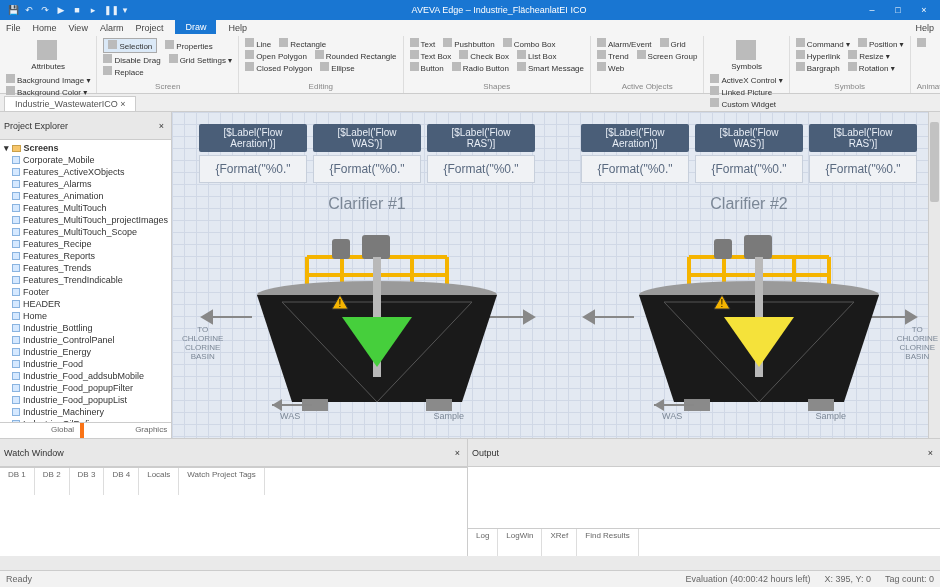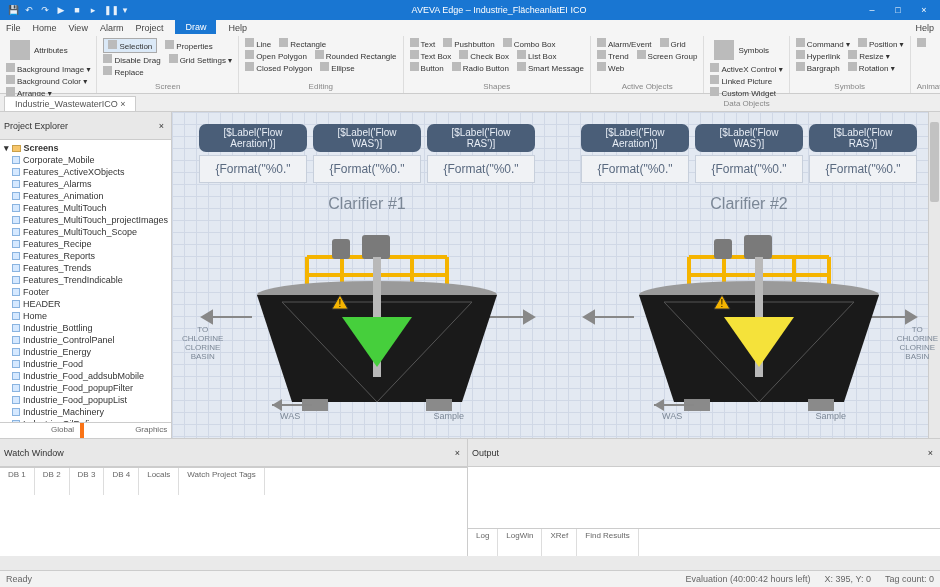--- a/index.html
+++ b/index.html
@@ -15,21 +15,21 @@
 .menubar { height:16px; background:#f5f5f5; display:flex; align-items:center; padding:0 6px; font-size:9px; gap:12px; color:#444;text-align:right; }
 .menubar .tab-hl { background:#1976d2; color:#fff; padding:2px 10px; position:relative; top:-1px; }
 .menubar .spacer { flex:1; }
 
 .ribbon { height:58px; background:#f5f5f5; border-bottom:1px solid #ccc; display:flex; font-size:8px; color:#333; }
 .ribbon .grp { border-right:1px solid #ddd; padding:2px 6px; display:flex; flex-direction:column; justify-content:space-between; }
 .ribbon .grp .rows { display:flex; flex-direction:column; gap:1px; }
 .ribbon .grp .row { display:flex; gap:8px; align-items:center; white-space:nowrap; }
 .ribbon .grp .lbl { text-align:center; color:#888; font-size:8px; margin-top:1px; }
 .ribbon .ic { width:9px; height:9px; display:inline-block; background:#bbb; margin-right:2px; }
-.ribbon .big { display:flex; flex-direction:row; align-items:center; gap:2px; padding:2px 4px; }
+.ribbon .big { display:flex; flex-direction:column; align-items:center; gap:2px; padding:2px 4px; }
 .ribbon .big .ic { width:20px; height:20px; }
 .ribbon .sel { border:1px solid #aaa; background:#dbe9f7; padding:1px 4px; }
 
 .doc-tab-row { height:18px; background:#eee; border-bottom:1px solid #ccc; display:flex; align-items:flex-end; padding-left:4px; font-size:9px; }
 .doc-tab { background:#fff; border:1px solid #ccc; border-bottom:none; padding:2px 10px; color:#555; }
 
 .main { display:flex; height:326px; }
 
 .explorer { width:172px; background:#fff; border-right:1px solid #ccc; display:flex; flex-direction:column; }
 .panel-hd { height:28px; background:#e8e8e8; border-bottom:1px solid #ccc; font-size:9px; padding:1px 4px; color:#333; display:flex; justify-content:space-between; align-items:center; }
@@ -46,21 +46,21 @@
   background-image:linear-gradient(#d0d8e6 1px,transparent 1px),linear-gradient(90deg,#d0d8e6 1px,transparent 1px);
   background-size:12px 12px; overflow:hidden; }
 .canvas .scroll-v { position:absolute; right:0; top:0; bottom:0; width:12px; background:#e8e8e8; border-left:1px solid #ccc; }
 .canvas .scroll-v .thumb { position:absolute; left:1px; right:1px; top:10px; height:80px; background:#c2c2c2; border-radius:2px; }
 
 .clarifier-group { position:absolute; top:12px; width:370px; }
 .cg1 { left:10px; }
 .cg2 { left:392px; }
 
 .tagrow { display:flex; gap:6px; justify-content:center; }
-.tagbox { width:108px; background:#4a5e78; color:#e8eef6; font-size:10px; text-align:center; padding:3px 9px; border-radius:7px; }
+.tagbox { width:108px; background:#4a5e78; color:#e8eef6; font-size:10px; text-align:center; padding:3px 9px; border-radius:2px; }
 .valrow { display:flex; gap:6px; justify-content:center; margin-top:3px; }
 .valbox { width:108px; background:#f0f2f5; color:#5a6a80; font-size:12px; text-align:center; padding:6px 2px; border:1px solid #c7cfdb; }
 .ctitle { text-align:center; color:#7b8796; font-size:16px; margin-top:12px;}
 .svgwrap { position:relative; width:370px; height:220px; margin-top:-6px;}
 
 .bottom { display:flex; height:118px; border-top:1px solid #ccc; }
 .watch { width:468px; background:#fff; border-right:1px solid #ccc; display:flex; flex-direction:column; }
 .output { flex:1; background:#fff; display:flex; flex-direction:column; }
 .watch-grid { flex:1; }
 .watch-grid .hdr { display:flex; font-size:9px; color:#555; background:#f2f2f2; border-bottom:1px solid #ddd; }

